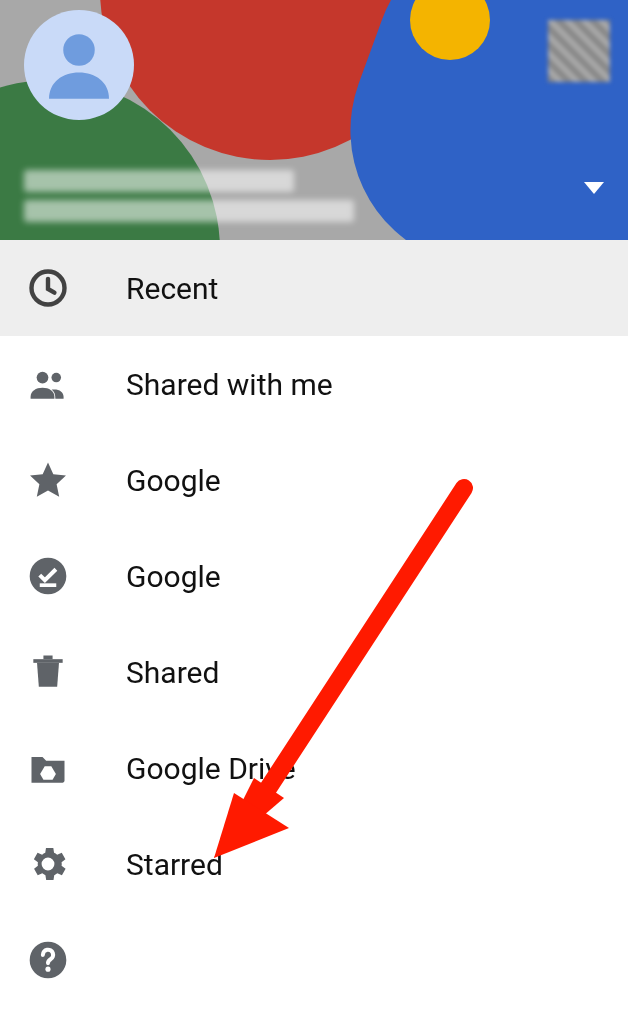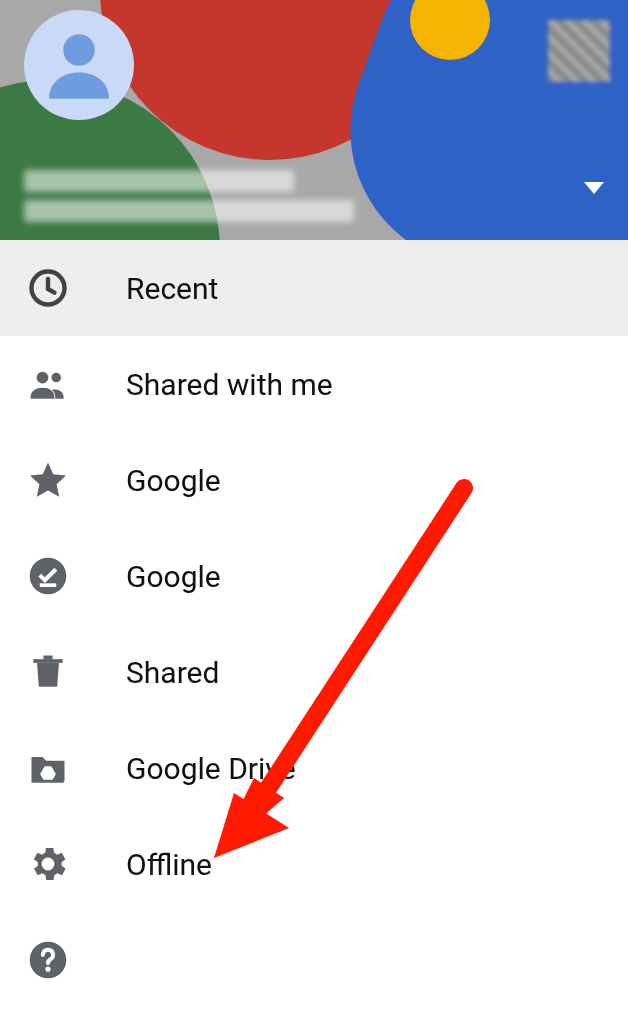--- a/index.html
+++ b/index.html
@@ -181,21 +181,21 @@
     </span>
     <span class="menu-label">Google Drive</span>
   </div>
 
   <div class="menu-item">
     <span class="menu-icon">
       <svg viewBox="0 0 24 24">
           <path d="M19.4 13a7.5 7.5 0 0 0 .1-1 7.5 7.5 0 0 0-.1-1l2.1-1.6-2-3.5-2.5 1a7.4 7.4 0 0 0-1.7-1l-.4-2.6h-4l-.4 2.6a7.4 7.4 0 0 0-1.7 1l-2.5-1-2 3.5L6.5 11a7.5 7.5 0 0 0-.1 1 7.5 7.5 0 0 0 .1 1l-2.1 1.6 2 3.5 2.5-1a7.4 7.4 0 0 0 1.7 1l.4 2.6h4l.4-2.6a7.4 7.4 0 0 0 1.7-1l2.5 1 2-3.5zM12 15.5A3.5 3.5 0 1 1 15.5 12 3.5 3.5 0 0 1 12 15.5z"></path>
         </svg>
     </span>
-    <span class="menu-label">Offline</span>
+    <span class="menu-label">Starred</span>
   </div>
 
   <div class="menu-item">
     <span class="menu-icon">
       <svg viewBox="0 0 24 24">
           <circle cx="12" cy="12" r="10"></circle>
           <path d="M9.2 9.2a2.8 2.8 0 1 1 4.2 2.4c-.9.6-1.4 1-1.4 2.1" fill="none" stroke="#fff" stroke-width="2.2" stroke-linecap="round"></path>
           <circle cx="12" cy="17" r="1.4" fill="#fff"></circle>
         </svg>
     </span>

